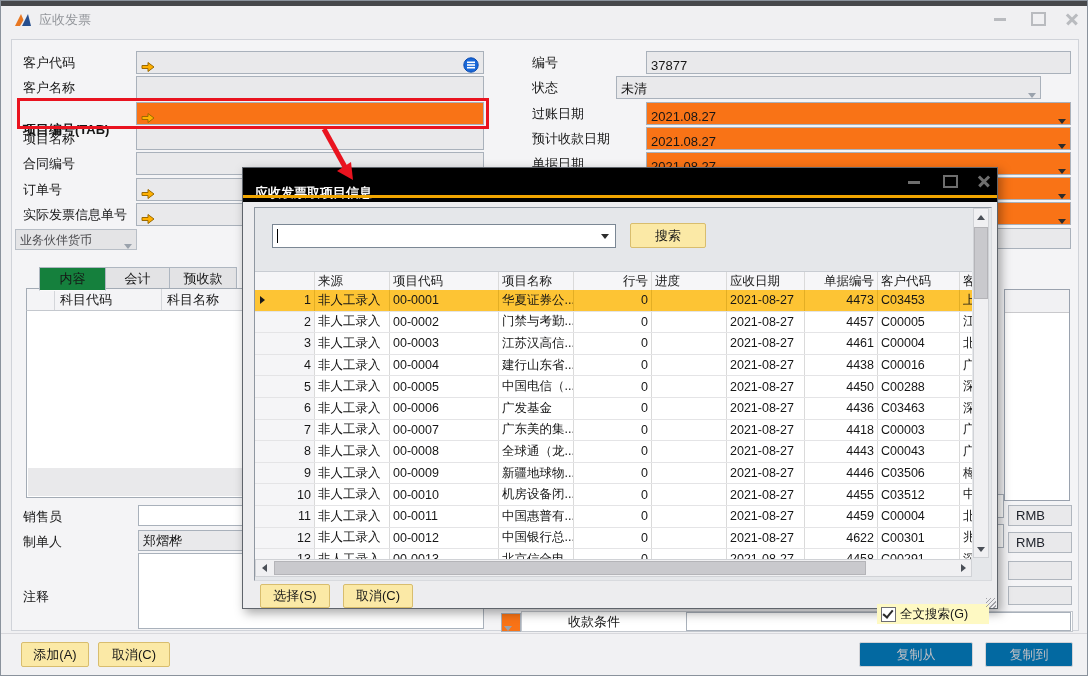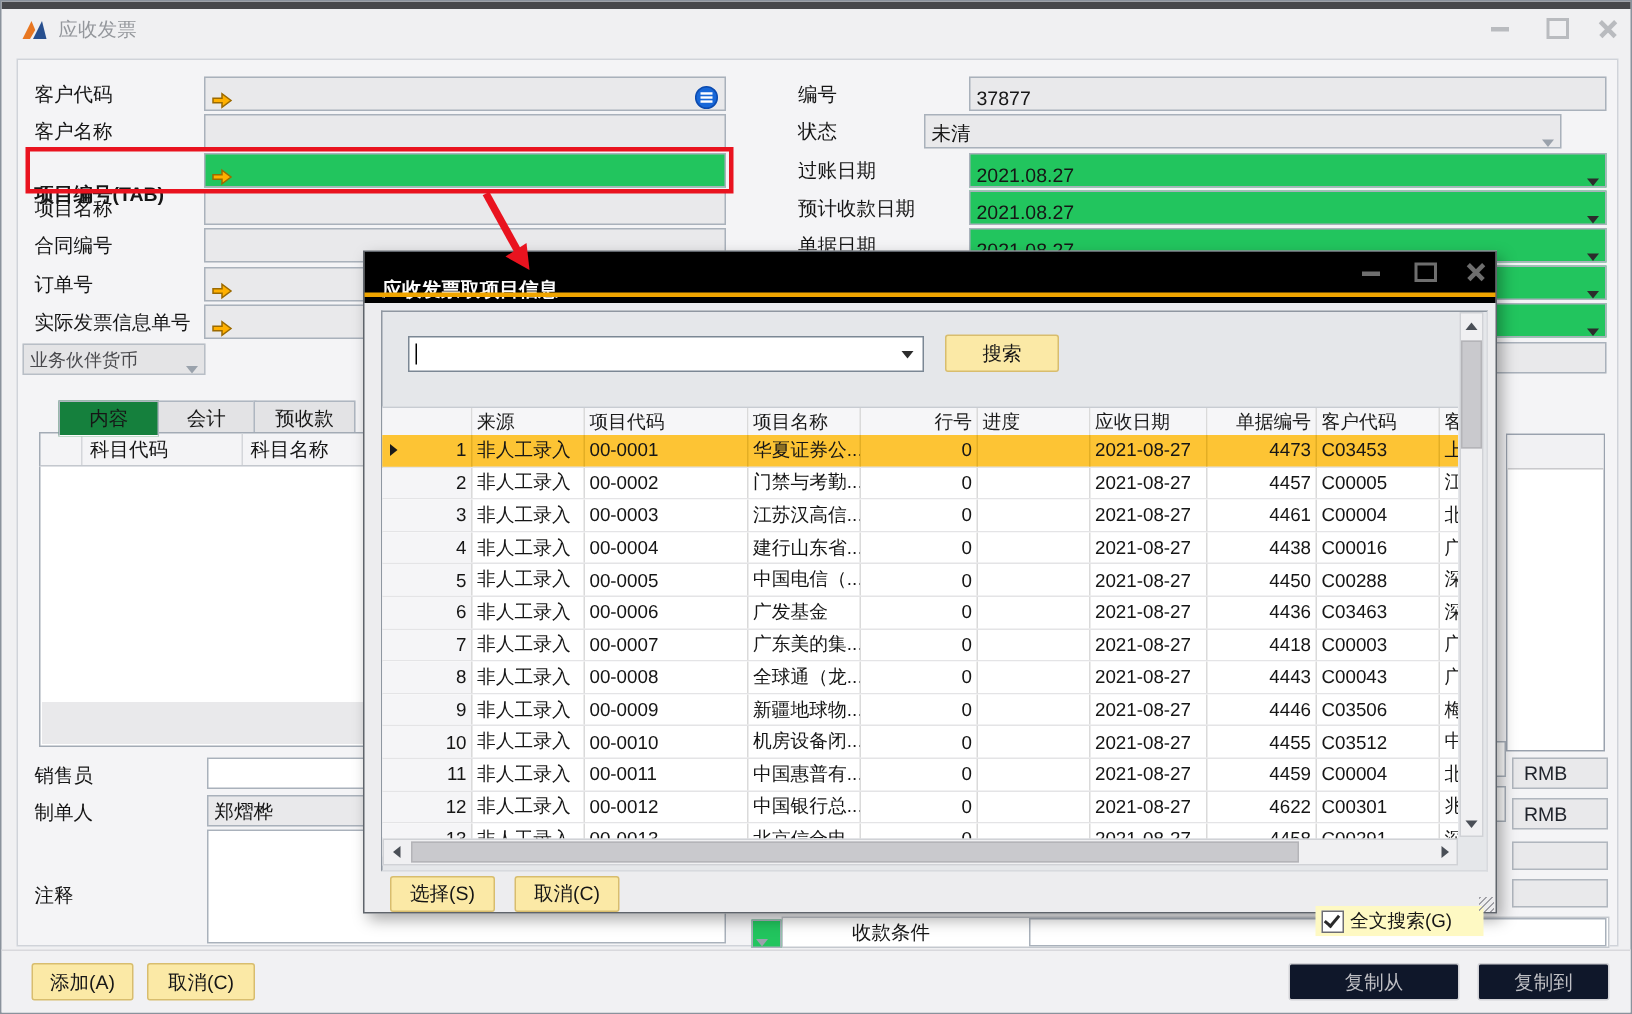--- a/index.html
+++ b/index.html
@@ -3,31 +3,31 @@
 <meta charset="utf-8">
 <style>
   html,body{margin:0;padding:0;background:#d6d9de;}
   #stage{position:relative;width:1088px;height:676px;overflow:hidden;
          font-family:"Liberation Sans","DejaVu Sans",sans-serif;
          background:#f0f0f2;border:1px solid #8a929c;box-sizing:border-box;}
   .abs{position:absolute;box-sizing:border-box;}
   .lbl{position:absolute;font-size:13px;color:#161616;white-space:nowrap;line-height:15px;}
   .fld{position:absolute;height:23px;border:1px solid #a9b1bb;background:#e9e9eb;
        display:flex;align-items:flex-end;font-size:13px;color:#161616;box-sizing:border-box;padding:0 4px;}
-  .fld.white{background:#22c55e;}
+  .fld.white{background:#f97316;}
   .fld .val{flex:1;overflow:hidden;white-space:nowrap;}
   .linkarrow{display:inline-flex;margin-right:4px;}
   .tri-d{width:0;height:0;border-left:4px solid transparent;border-right:4px solid transparent;border-top:5px solid #2c2c2c;}
   .tri-d.gray{border-top-color:#9aa2ac;}
   .tri-u{width:0;height:0;border-left:4px solid transparent;border-right:4px solid transparent;border-bottom:5px solid #4a4f57;}
   .tri-r{width:0;height:0;border-top:4px solid transparent;border-bottom:4px solid transparent;border-left:5px solid #4a4f57;}
   .tri-l{width:0;height:0;border-top:4px solid transparent;border-bottom:4px solid transparent;border-right:5px solid #4a4f57;}
   .ybtn{position:absolute;background:#fbe9a6;border:1px solid #d8bd6e;border-radius:2px;
         font-size:13px;color:#161616;display:flex;align-items:center;justify-content:center;cursor:pointer;}
-  .gbtn{position:absolute;background:#0f172a;border:1px solid #d2d2d6;border-radius:2px;
+  .gbtn{position:absolute;background:#0369a1;border:1px solid #d2d2d6;border-radius:2px;
         font-size:13px;color:#bfbfc4;display:flex;align-items:center;justify-content:center;}
   
   .topstrip{left:0;top:0;width:1088px;height:5px;background:#47484b;}
   .titlebar{left:0;top:5px;width:1088px;height:28px;display:flex;align-items:center;}
   .wtitle{font-size:13px;color:#94979c;margin-left:6px;text-align:right;}
   .winbtn{position:absolute;top:10px;width:18px;height:16px;display:flex;align-items:center;justify-content:center;}
   .innerpanel{left:10px;top:38px;width:1068px;height:592px;border:1px solid #d0d3d9;background:#f4f4f6;}
   
   .tab{position:absolute;top:266px;height:22px;display:flex;align-items:center;justify-content:center;
        font-size:13px;color:#161616;border:1px solid #aeb6c0;background:#e3e3e5;}

